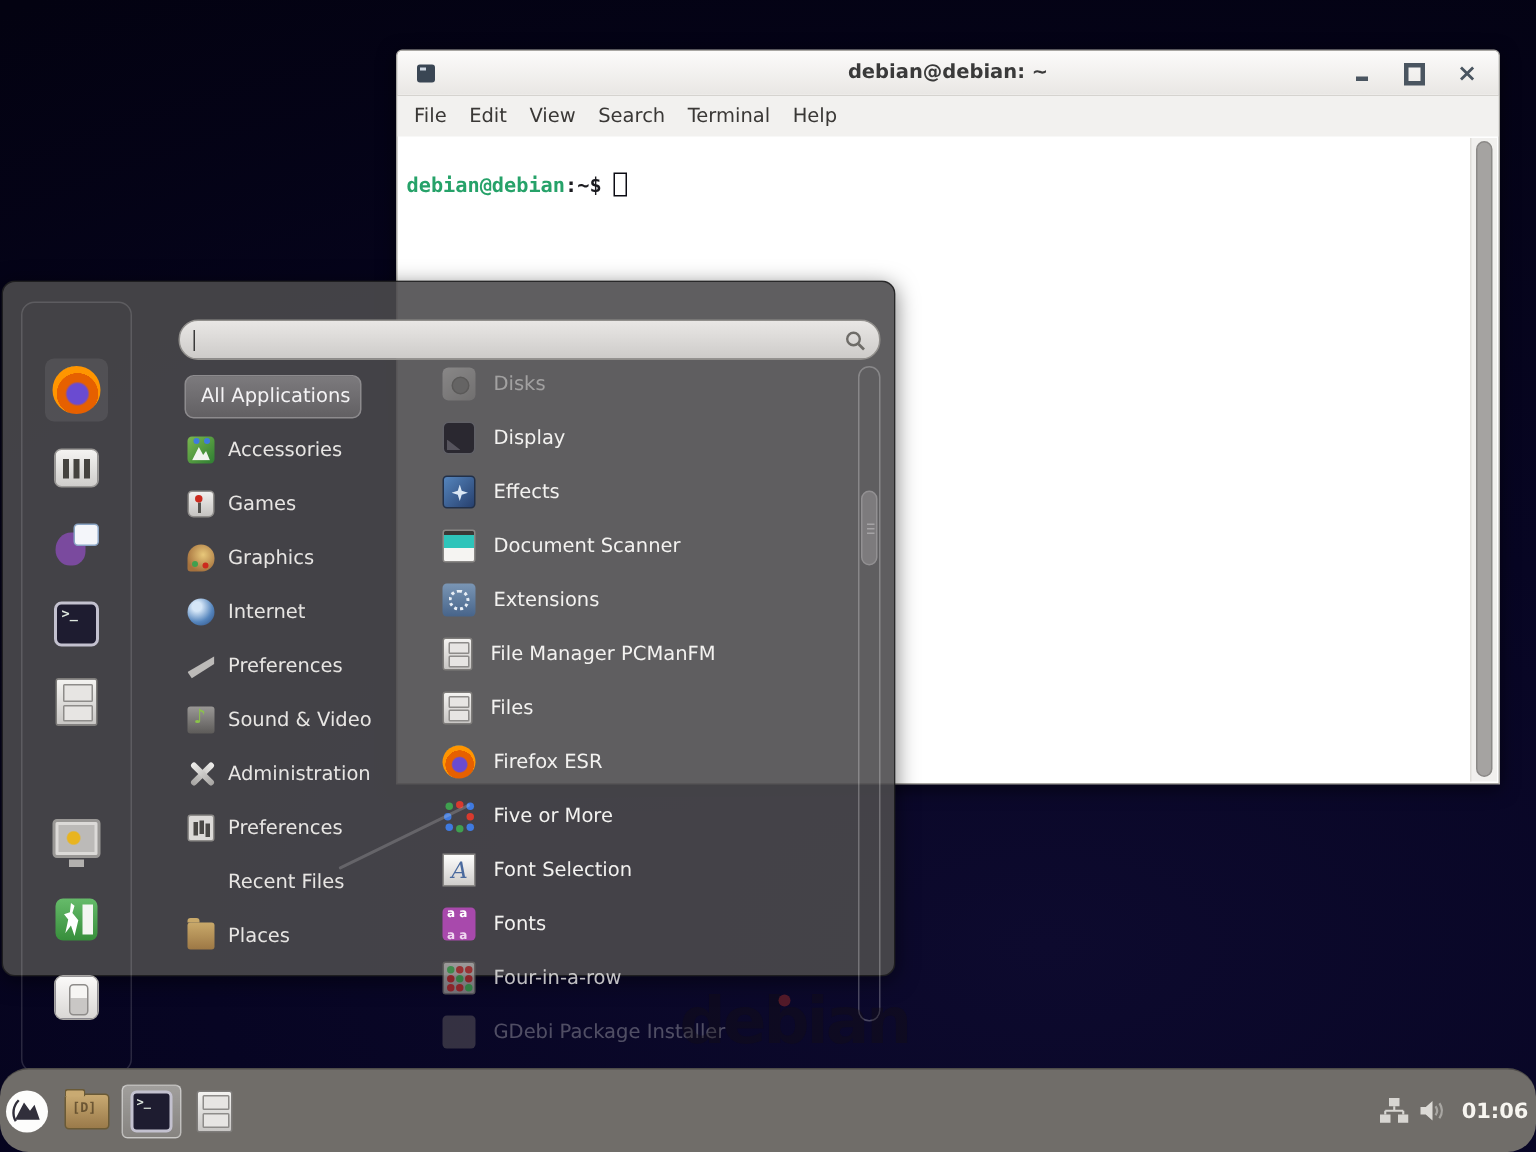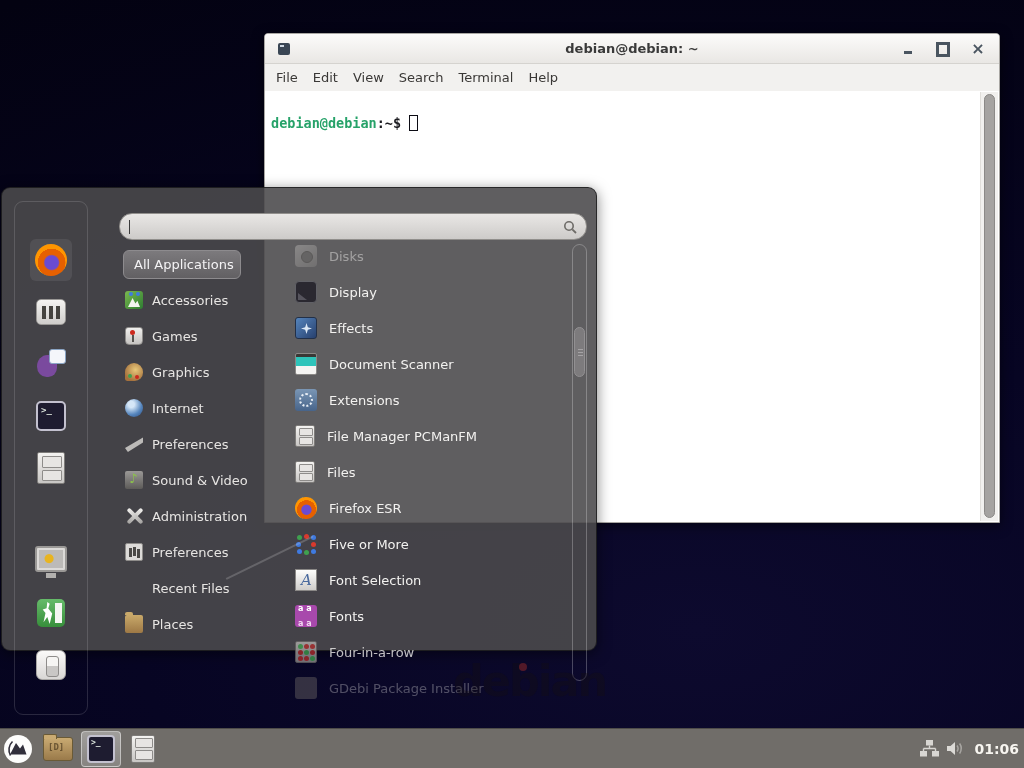--- a/index.html
+++ b/index.html
@@ -82,23 +82,23 @@
     background:#a5a3a5; box-shadow:0 3px 0 #a5a3a5, 0 6px 0 #a5a3a5; }
 
   .watermark { position:absolute; left:451px; top:468px; font-size:43px; font-weight:bold;
     letter-spacing:-2px; color:rgba(20,16,14,0.33); z-index:3; }
   .wm-dot { position:absolute; left:66px; top:7px; width:8px; height:8px; border-radius:50%;
     background:rgba(140,40,40,0.55); }
   .artifact-line { position:absolute; left:224px; top:390px; width:97px; height:2px;
     background:rgba(225,225,225,0.22); transform:rotate(-26deg); transform-origin:left center; border-radius:2px; }
 
   
-  .taskbar { position:absolute; left:0; bottom:0; width:1024px; height:40px;
+  .taskbar { position:absolute; left:0; bottom:0; width:1024px; height:56px;
     background:#706d69; border-top:1px solid rgba(0,0,0,.3); z-index:5;
-    display:flex; align-items:center; }
+    display:flex; align-items:center;border-radius:19px; }
   .tb-left { display:flex; align-items:center; height:100%; }
   .tb-right { margin-left:auto; display:flex; align-items:center; gap:7px; padding-right:5px; }
   .clock { font-size:14px; font-weight:bold; color:#f7f5f0; margin-left:3px; }
   .tb-btn { display:flex; align-items:center; justify-content:center; cursor:pointer; }
   .tb-active { width:40px; height:36px; border-radius:4px; margin-left:8px;
     background:linear-gradient(rgba(255,255,255,0.34),rgba(255,255,255,0.16));
     border:1px solid rgba(255,255,255,0.45); }
 
   
   .i-firefox { width:32px; height:32px; border-radius:50%;

